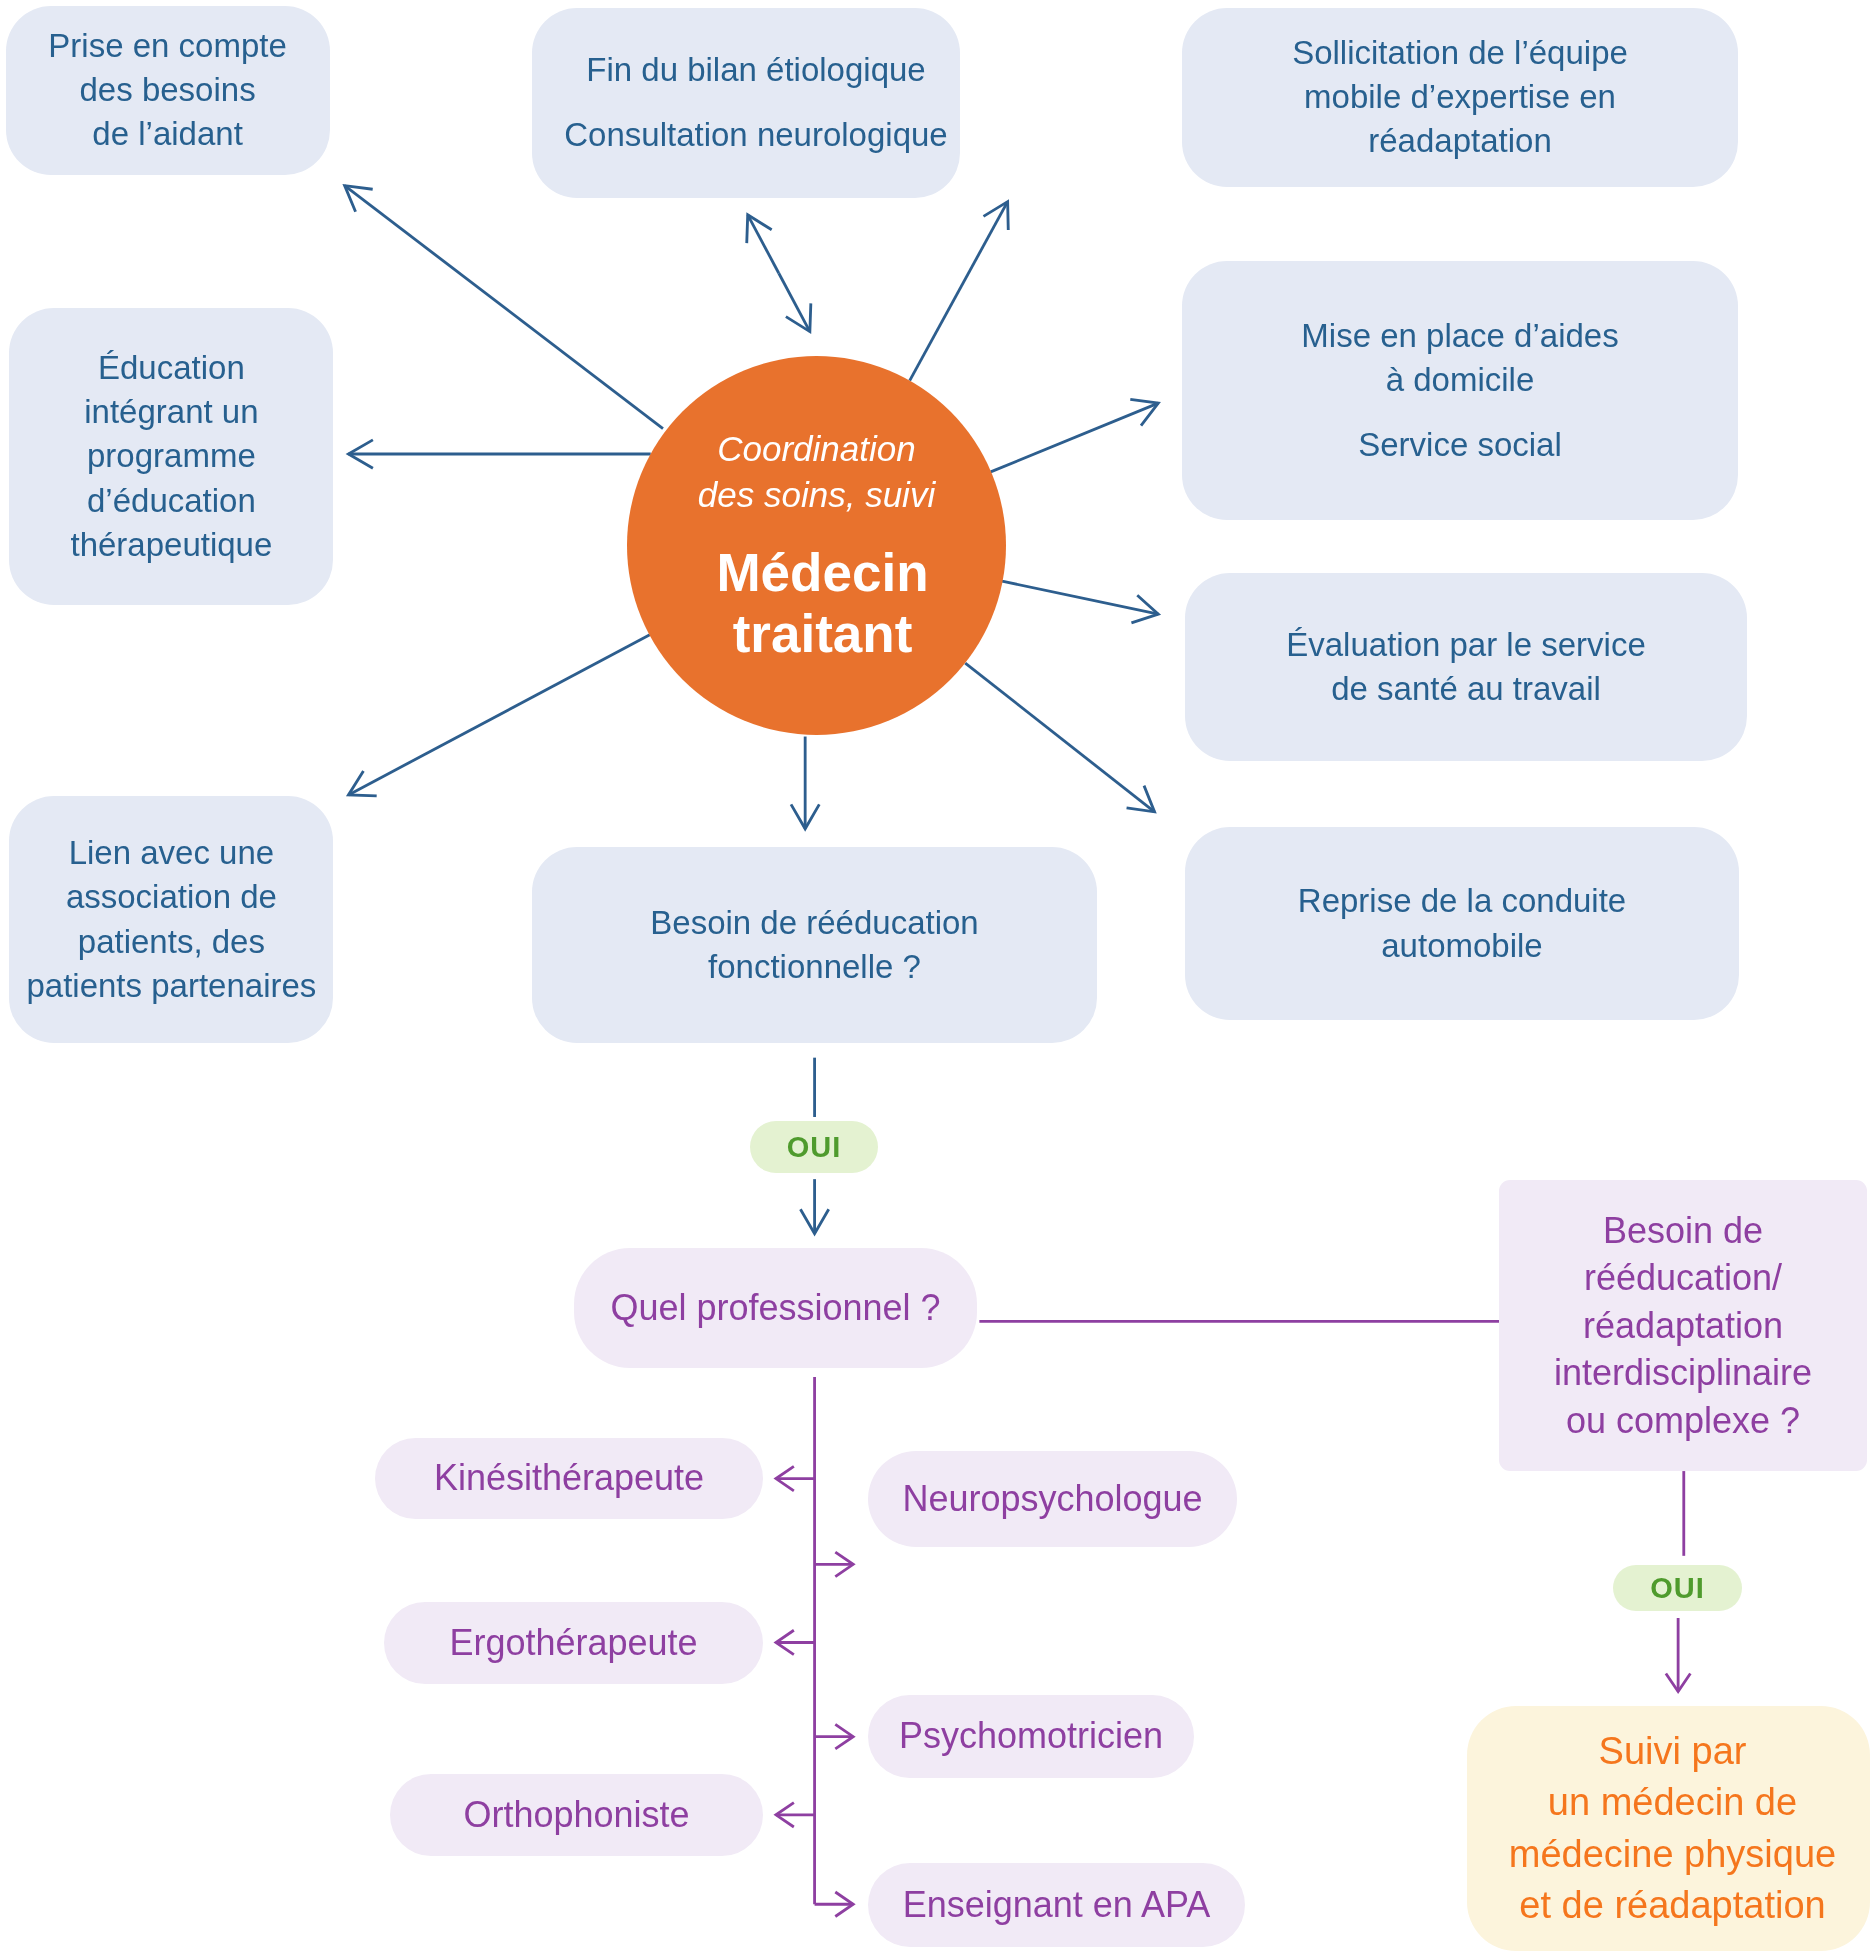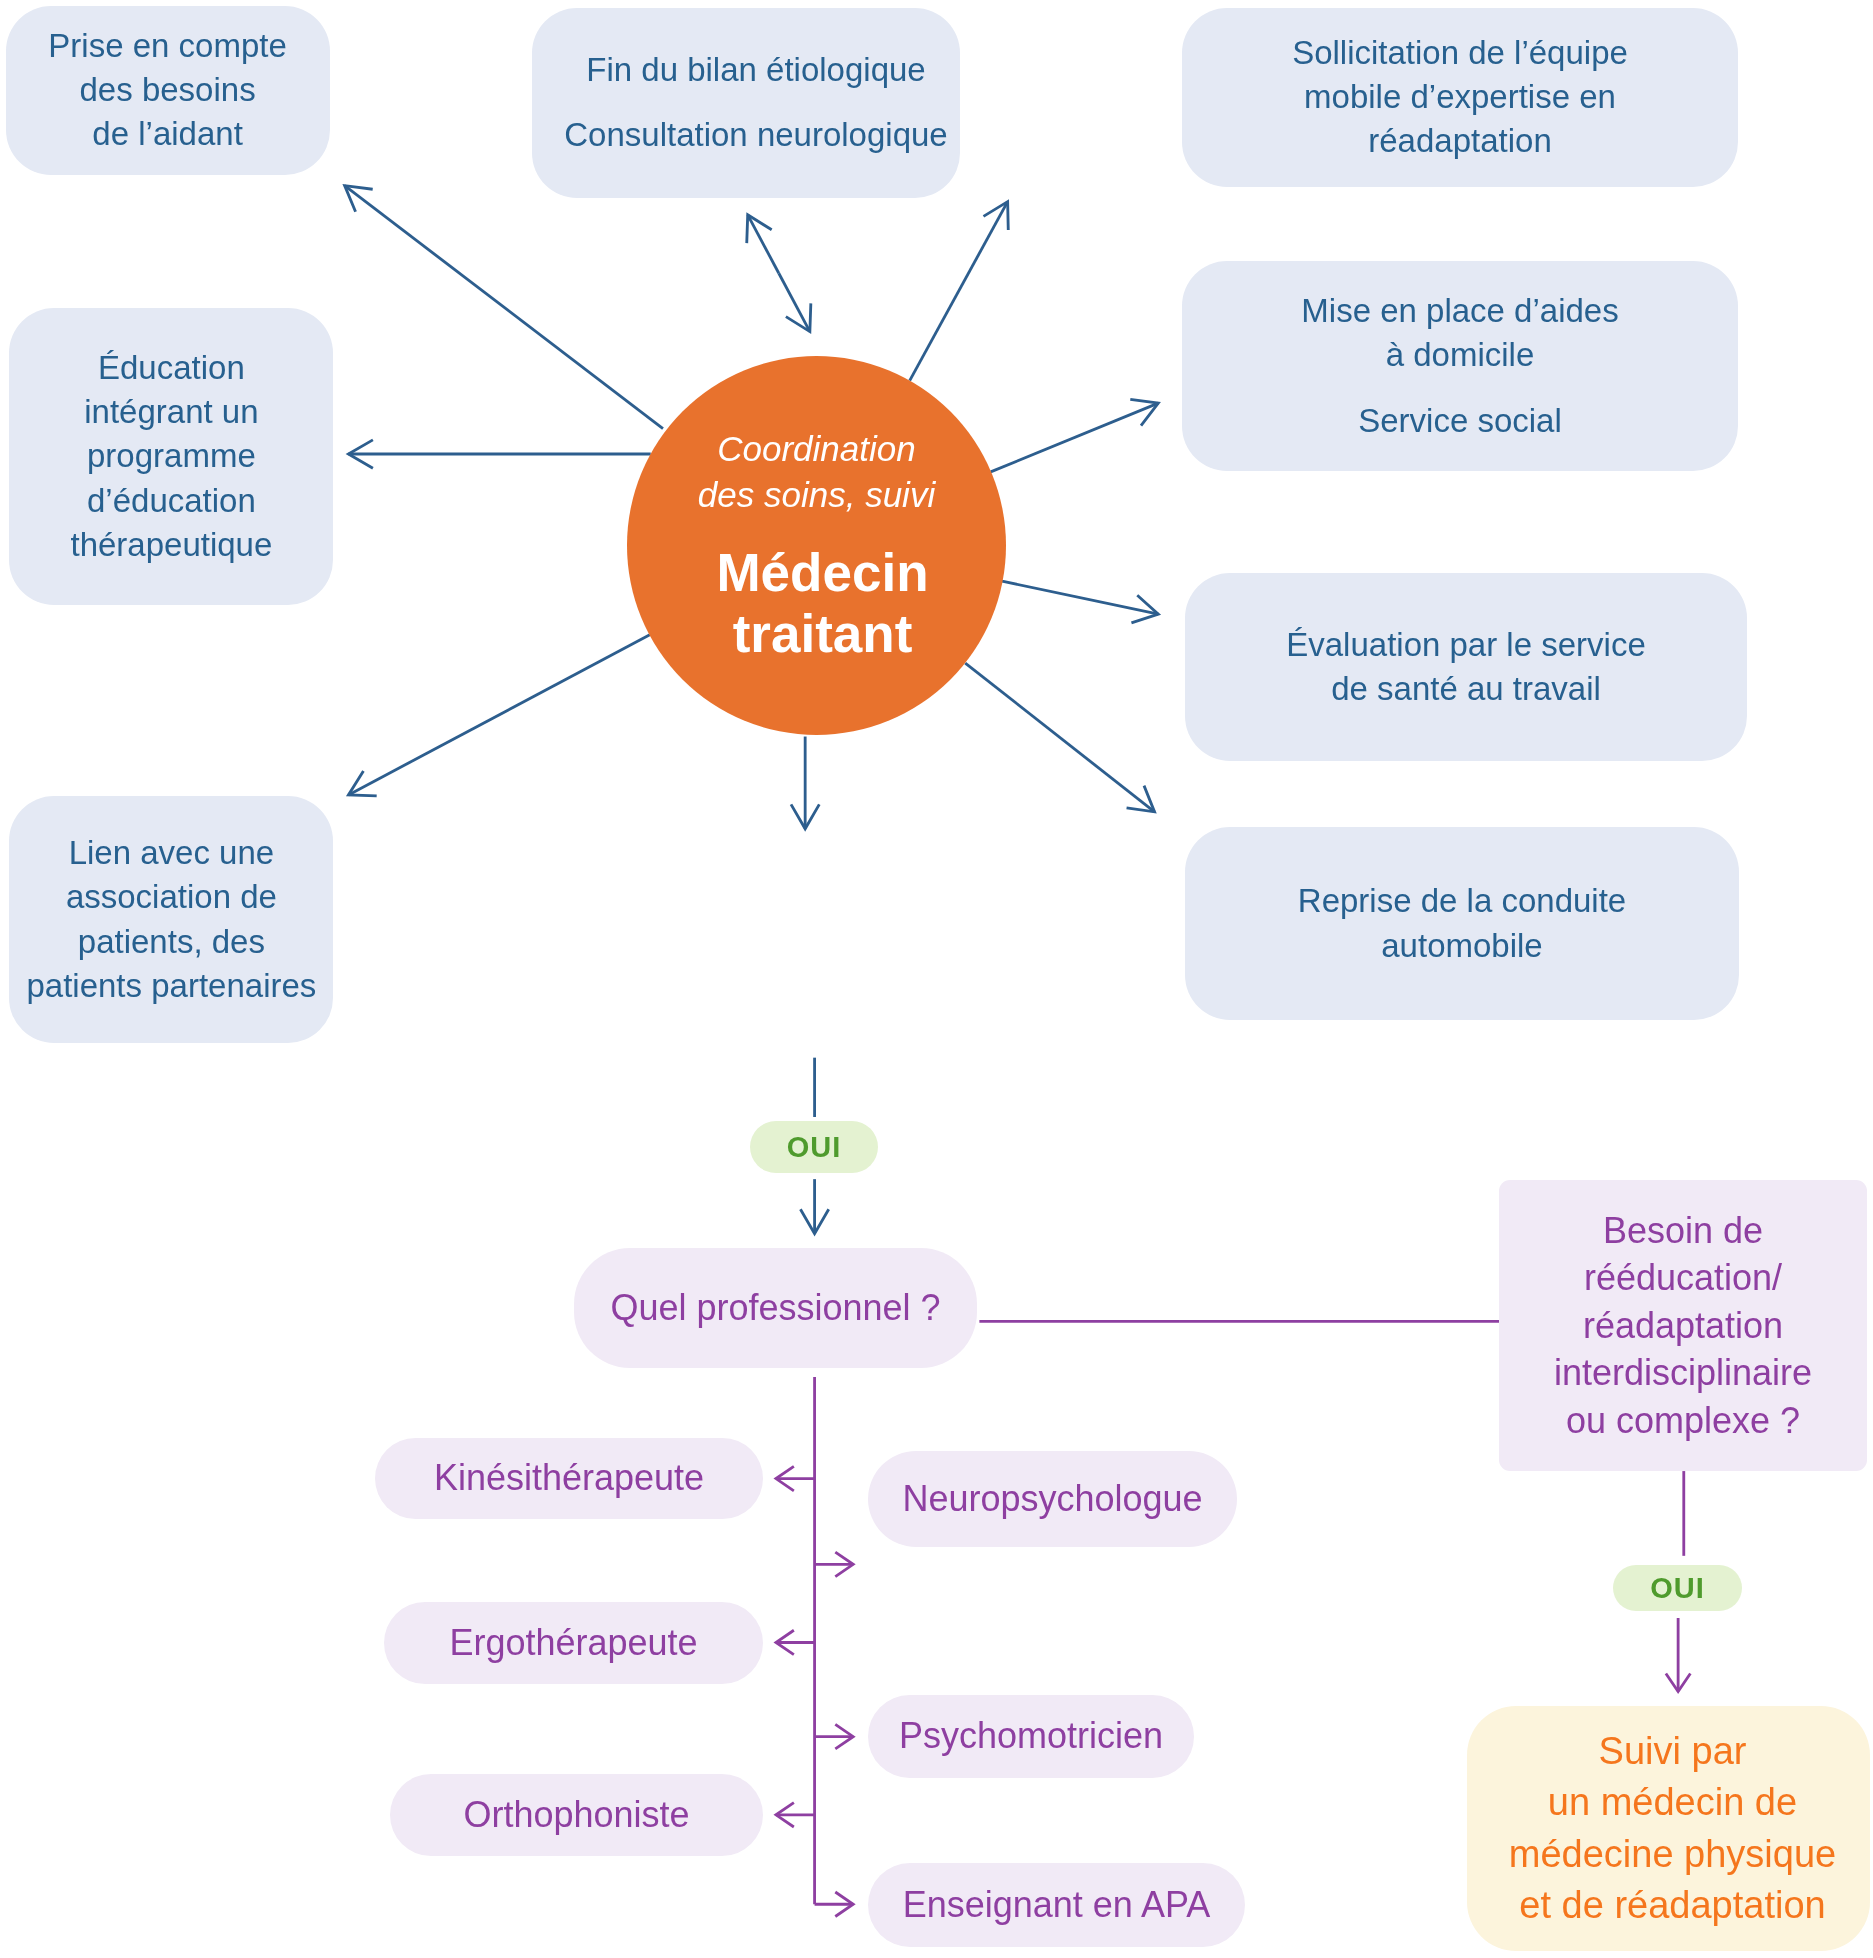--- a/index.html
+++ b/index.html
@@ -90,21 +90,21 @@
 
   <div class="box blue-box" style="left:532px; top:7.5px; width:428px; height:190px;padding-left:20px;">
     <div class="para">Fin du bilan étiologique</div>
     <div class="para">Consultation neurologique</div>
   </div>
 
   <div class="box blue-box" style="left:1182px; top:7.5px; width:556px; height:179px;">Sollicitation de l’équipe
 mobile d’expertise en
 réadaptation</div>
 
-  <div class="box blue-box" style="left:1182px; top:261px; width:556px; height:210px;">
+  <div class="box blue-box" style="left:1182px; top:261px; width:556px; height:259px;">
     <div class="para">Mise en place d’aides
 à domicile</div>
     <div class="para">Service social</div>
   </div>
 
   <div class="box blue-box" style="left:1185px; top:573px; width:562px; height:188px;">Évaluation par le service
 de santé au travail</div>
 
   <div class="box blue-box" style="left:1185px; top:827px; width:554px; height:193px;">Reprise de la conduite
 automobile</div>
@@ -113,20 +113,22 @@
 intégrant un
 programme
 d’éducation
 thérapeutique</div>
 
   <div class="box blue-box" style="left:9.4px; top:796px; width:324px; height:247px;">Lien avec une
 association de
 patients, des
 patients partenaires</div>
 
+  <div class="box blue-box" style="left:532px; top:847px; width:565px; height:196px;">Besoin de rééducation
+fonctionnelle ?</div>
 
   <div class="box center-circle" style="left:627px; top:356px; width:379px; height:379px;">
     <div class="circle-sub">Coordination
 des soins, suivi</div>
     <div class="circle-title">Médecin
 traitant</div>
   </div>
 
   <div class="box badge" style="left:750px; top:1121px; width:128px; height:52px;">OUI</div>
 

